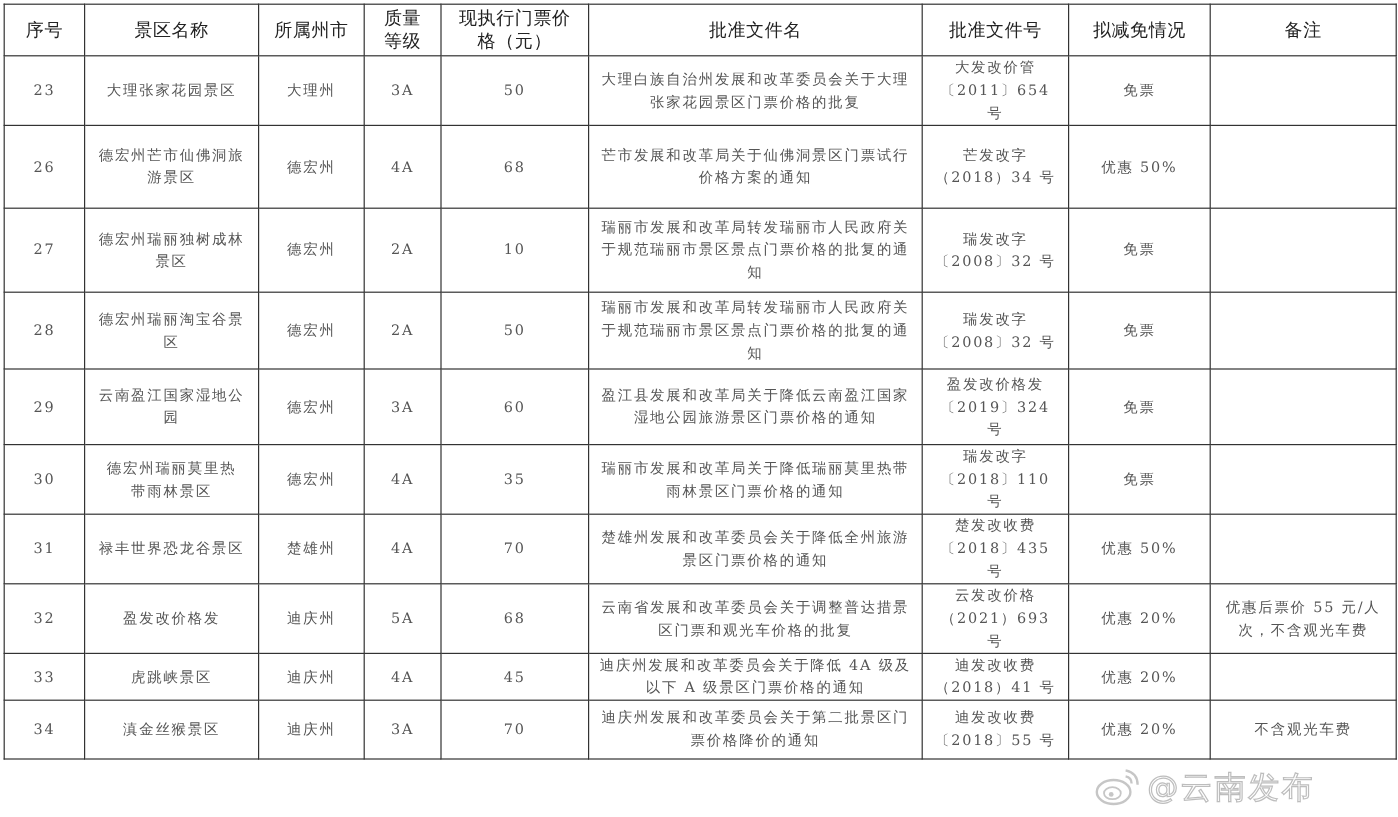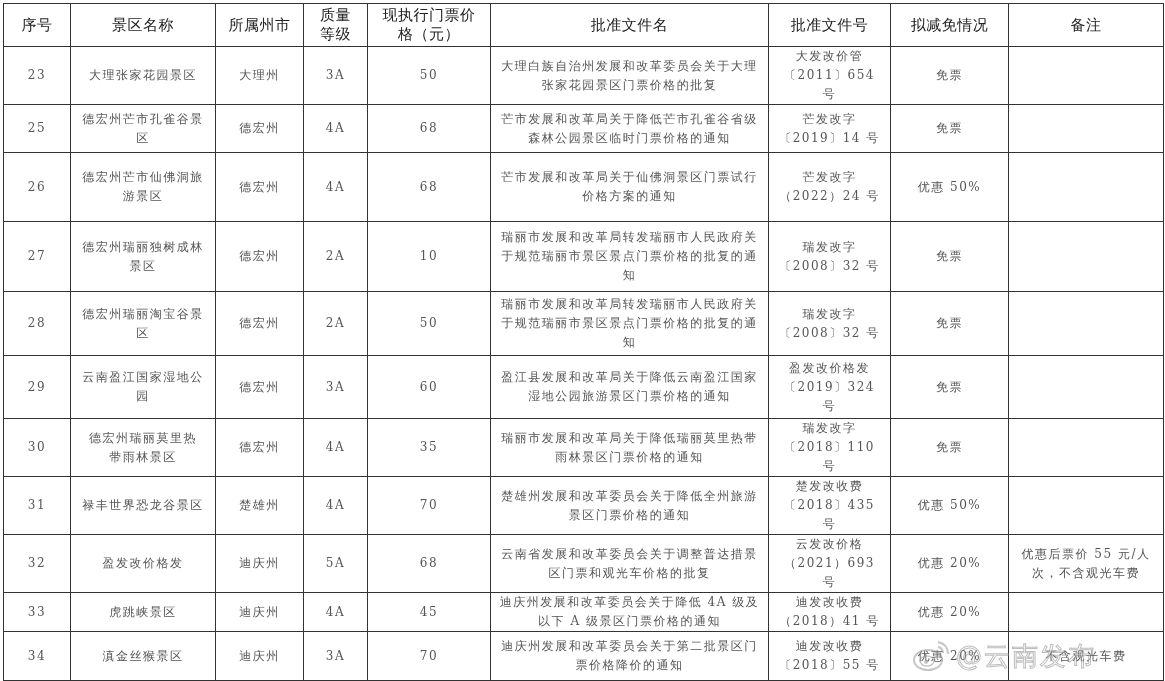--- a/index.html
+++ b/index.html
@@ -46,39 +46,28 @@
       <td class="num">23</td>
       <td>大理张家花园景区</td>
       <td>大理州</td>
       <td class="num">3A</td>
       <td class="num">50</td>
       <td class="doc-name">大理白族自治州发展和改革委员会关于大理张家花园景区门票价格的批复</td>
       <td>大发改价管〔2011〕654 号</td>
       <td>免票</td>
       <td></td>
     </tr>
-    <tr style="height:48px">
-      <td class="num">25</td>
-      <td>德宏州芒市孔雀谷景区</td>
-      <td>德宏州</td>
-      <td class="num">4A</td>
-      <td class="num">68</td>
-      <td class="doc-name">芒市发展和改革局关于降低芒市孔雀谷省级森林公园景区临时门票价格的通知</td>
-      <td>芒发改字〔2019〕14 号</td>
-      <td>免票</td>
-      <td></td>
-    </tr>
     <tr style="height:69px">
       <td class="num">26</td>
       <td>德宏州芒市仙佛洞旅游景区</td>
       <td>德宏州</td>
       <td class="num">4A</td>
       <td class="num">68</td>
       <td class="doc-name">芒市发展和改革局关于仙佛洞景区门票试行价格方案的通知</td>
-      <td>芒发改字（2022）24 号</td>
+      <td>芒发改字（2018）34 号</td>
       <td>优惠 50%</td>
       <td></td>
     </tr>
     <tr style="height:70px">
       <td class="num">27</td>
       <td>德宏州瑞丽独树成林景区</td>
       <td>德宏州</td>
       <td class="num">2A</td>
       <td class="num">10</td>
       <td class="doc-name">瑞丽市发展和改革局转发瑞丽市人民政府关于规范瑞丽市景区景点门票价格的批复的通知</td>

